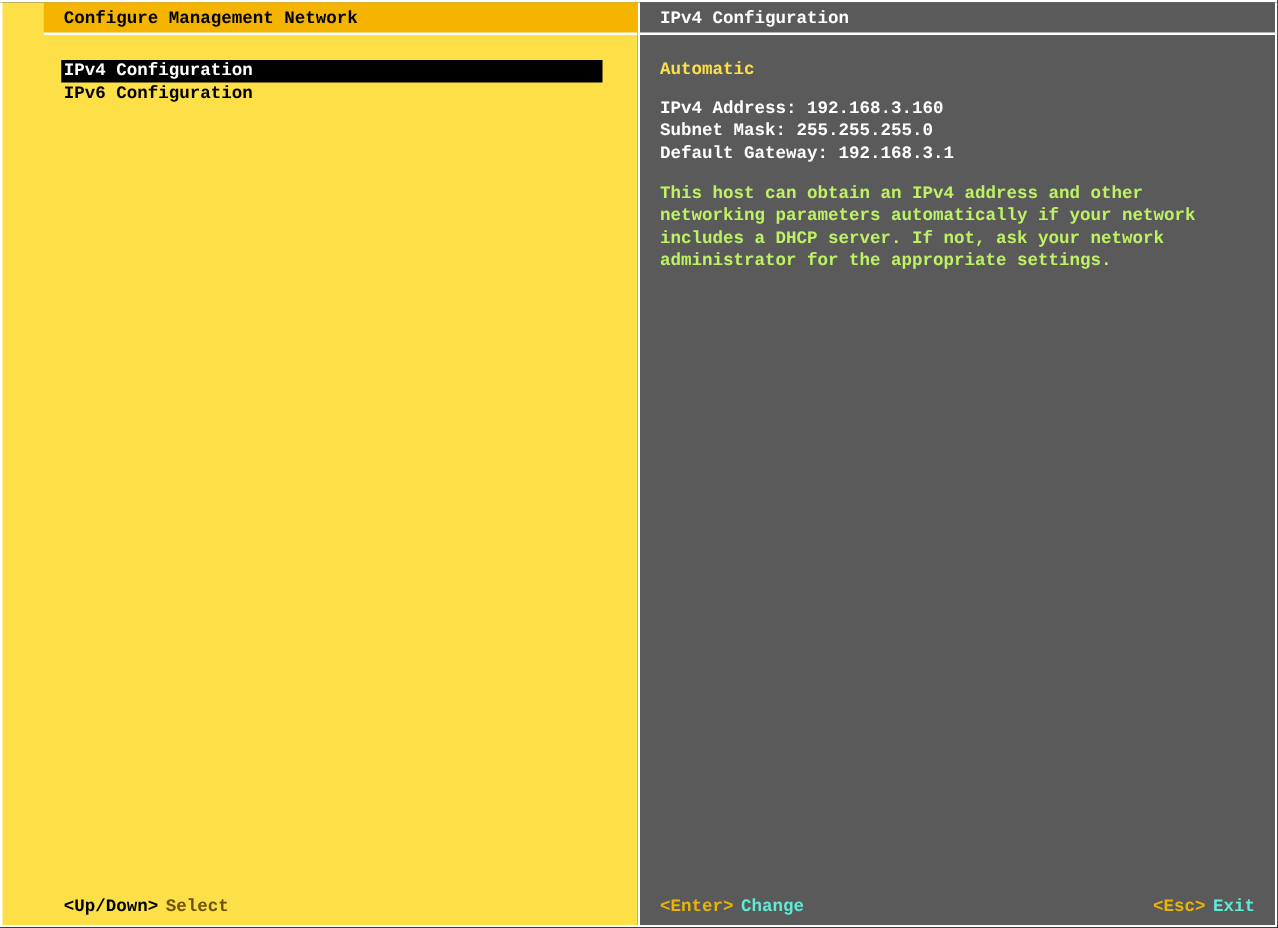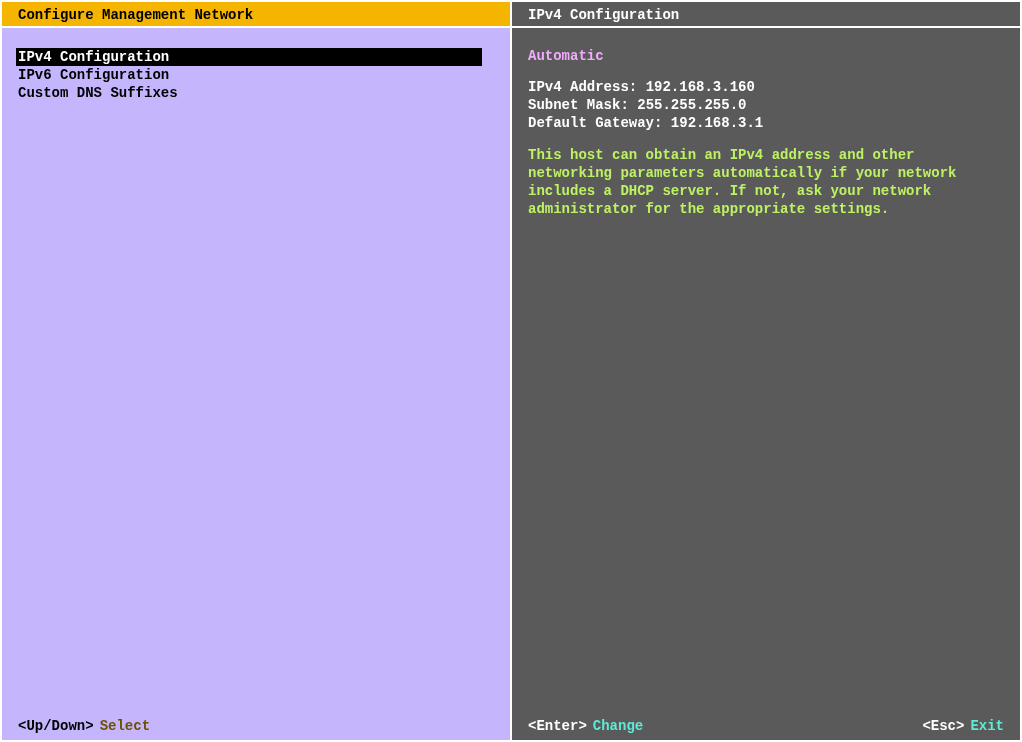--- a/index.html
+++ b/index.html
@@ -16,24 +16,25 @@
     position: relative;
     width: 1022px;
     height: 742px;
     display: flex;
     border-top: 2px solid #fff;
     border-bottom: 2px solid #fff;
   }
   .panel-left {
     width: 510px;
     height: 100%;
-    background: #c4b5fd;
+    background: #fde047;
     display: flex;
     flex-direction: column;
     border-left: 2px solid #fff;
+    padding-left: 33px;
   }
   .panel-right {
     flex: 1;
     height: 100%;
     background: #5a5a5a;
     display: flex;
     flex-direction: column;
     border-left: 2px solid #fff;
     border-right: 2px solid #fff;
   }
@@ -59,50 +60,49 @@
     white-space: nowrap;
     cursor: pointer;
   }
   .menu-item.selected {
     background: #000;
     color: #fff;
     margin-left: -2px;
     padding-left: 2px;
     width: calc(100% - 10px);
   }
-  .r-heading { color: #f0abfc; margin-bottom: 14px; }
+  .r-heading { color: #fde047; margin-bottom: 14px; }
   .r-line { color: #ffffff; line-height: 18px; white-space: nowrap; }
   .r-desc { color: #bef264; line-height: 18px; margin-top: 14px; max-width: 470px; }
   .footer {
     height: 28px;
     display: flex;
     align-items: center;
     padding: 0 16px;
     white-space: nowrap;
   }
   .panel-left .footer { color: #000; }
   .panel-right .footer { color: #fff; justify-content: space-between; }
   .hint-key-left { color: #000; }
   .hint-action-left { color: #6e5200; margin-left: 6px; }
-  .hint-key-right { color: #ffffff; }
+  .hint-key-right { color: #eab308; }
   .hint-action-right { color: #5eead4; margin-left: 6px; }
   .hint { display: inline-flex; }
 </style>
 </head>
 <body>
 
 <div class="screen">
 
   <div class="panel-left">
     <div class="header">Configure Management Network</div>
     <div class="body" id="menu-container">
         <div class="menu-group">
           <div class="menu-item selected">IPv4 Configuration</div>
           <div class="menu-item">IPv6 Configuration</div>
-          <div class="menu-item">Custom DNS Suffixes</div>
         </div>
       </div>
     <div class="footer">
       <span class="hint">
         <span class="hint-key-left">&lt;Up/Down&gt;</span>
         <span class="hint-action-left">Select</span>
       </span>
     </div>
   </div>
 

